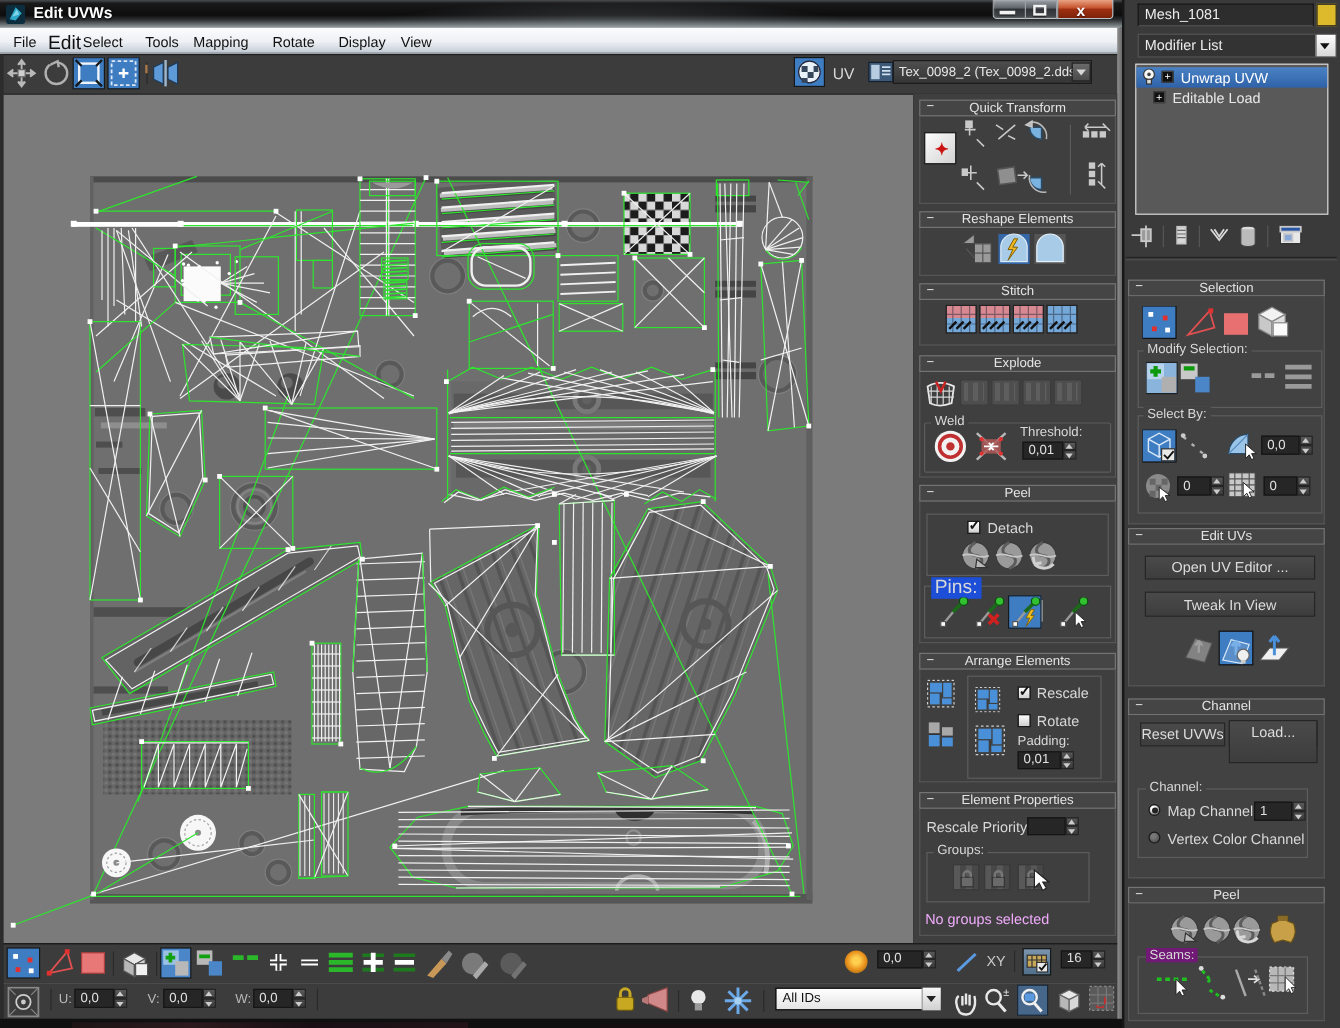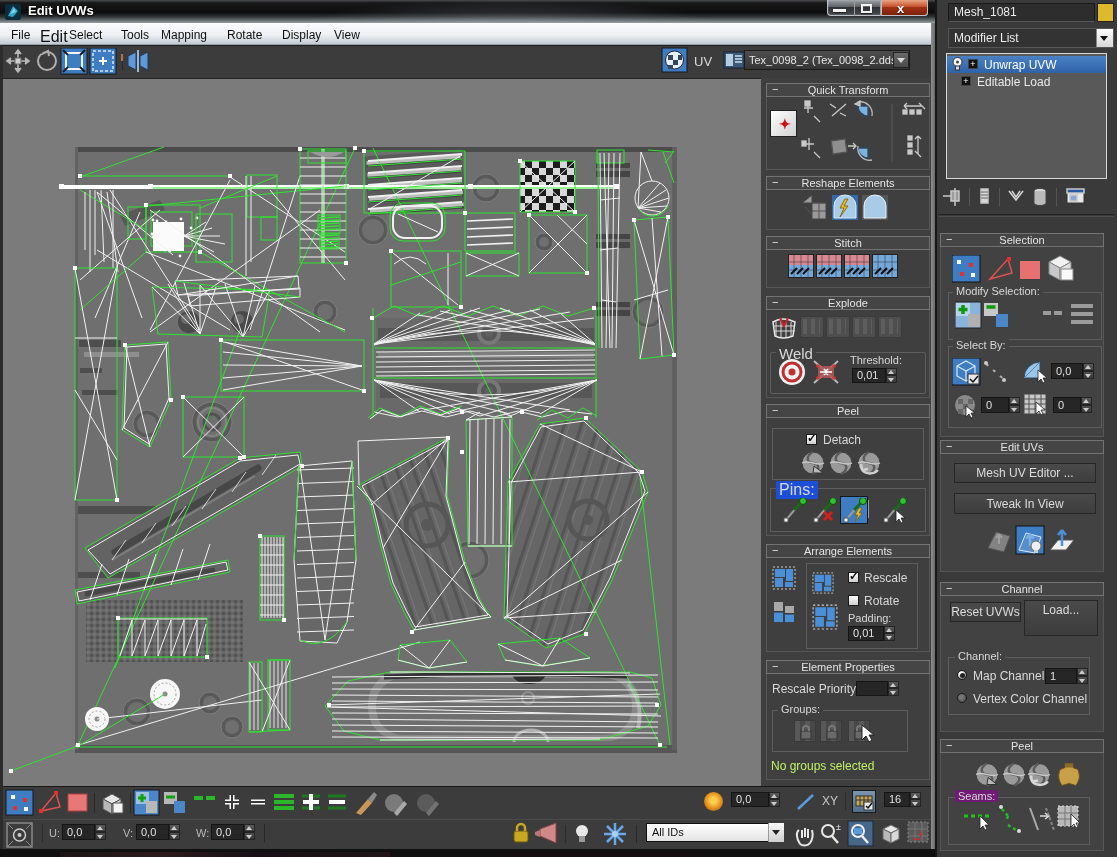--- a/index.html
+++ b/index.html
@@ -708,21 +708,21 @@
   </svg>
 <div style="position:absolute;left:800px;top:316px;width:24px;height:22px;background:#4e4e4e;border:1px solid #3c3c3c;border-radius:2px"></div>
 <div style="position:absolute;left:803px;top:319px;width:17px;height:15px;background:repeating-linear-gradient(90deg,#5e5e5e 0 4px,#4e4e4e 4px 8px)"></div>
 <div style="position:absolute;left:826px;top:316px;width:24px;height:22px;background:#4e4e4e;border:1px solid #3c3c3c;border-radius:2px"></div>
 <div style="position:absolute;left:829px;top:319px;width:17px;height:15px;background:repeating-linear-gradient(90deg,#5e5e5e 0 4px,#4e4e4e 4px 8px)"></div>
 <div style="position:absolute;left:852px;top:316px;width:24px;height:22px;background:#4e4e4e;border:1px solid #3c3c3c;border-radius:2px"></div>
 <div style="position:absolute;left:855px;top:319px;width:17px;height:15px;background:repeating-linear-gradient(90deg,#5e5e5e 0 4px,#4e4e4e 4px 8px)"></div>
 <div style="position:absolute;left:878px;top:316px;width:24px;height:22px;background:#4e4e4e;border:1px solid #3c3c3c;border-radius:2px"></div>
 <div style="position:absolute;left:881px;top:319px;width:17px;height:15px;background:repeating-linear-gradient(90deg,#5e5e5e 0 4px,#4e4e4e 4px 8px)"></div>
 <div style="position:absolute;left:770px;top:352px;width:156px;height:42px;border:1px solid #5d5d5d;border-radius:2px"></div>
-<div style="position:absolute;left:776px;top:345px;background:#3f3f3f;padding:0 3px;color:#d8d8d8;font-size:15px">Weld</div>
+<div style="position:absolute;left:776px;top:345px;background:#3f3f3f;padding:0 3px;color:#d8d8d8;font-size:11px">Weld</div>
 <svg style="position:absolute;left:778px;top:357px" width="64" height="30" viewBox="0 0 64 30">
     <circle cx="14" cy="15" r="13" fill="#f2f2f2"></circle>
     <circle cx="14" cy="15" r="9" fill="none" stroke="#c03030" stroke-width="3"></circle>
     <circle cx="14" cy="15" r="3.5" fill="#c03030"></circle>
     <g transform="translate(34,0)">
       <path d="M2 4 L26 26 M26 4 L2 26" stroke="#b8b8b8" stroke-width="2"></path>
       <rect x="6" y="9" width="16" height="12" fill="#b05858" opacity="0.85"></rect>
       <path d="M8 15 h5 m2 0 h5 M12 12 l3 3 -3 3 M16 12 l-3 3 3 3" stroke="#fff" stroke-width="1.5" fill="none"></path>
       <circle cx="6" cy="9" r="1.8" fill="#e03030"></circle>
       <circle cx="22" cy="9" r="1.8" fill="#e03030"></circle>
@@ -856,21 +856,21 @@
     <path d="M5 7 v-2 a3 3 0 0 1 6 0 v2" fill="none" stroke="#777" stroke-width="2"></path>
   </svg>
 <div style="position:absolute;left:848px;top:720px;width:22px;height:22px;background:repeating-linear-gradient(90deg,#585858 0 5px,#484848 5px 10px);border:1px solid #3a3a3a"></div>
 <svg style="position:absolute;left:852px;top:724px" width="16" height="16" viewBox="0 0 16 16">
     <rect x="3" y="7" width="10" height="8" fill="#6a6a6a" stroke="#333"></rect>
     <path d="M5 7 v-2 a3 3 0 0 1 6 0 v2" fill="none" stroke="#777" stroke-width="2"></path>
   </svg>
 <svg style="position:absolute;left:860px;top:724px" width="16" height="20" viewBox="0 0 16 20">
     <path d="M2 1 l0 15 4 -4 3 6 3 -2 -3 -5 5 0 Z" fill="#fff" stroke="#222"></path>
   </svg>
-<div style="position:absolute;left:771px;top:759px;color:#bef264;font-size:12px">No groups selected</div>
+<div style="position:absolute;left:771px;top:759px;color:#f0abfc;font-size:12px">No groups selected</div>
 <div style="position:absolute;left:3px;top:786px;width:928px;height:33px;background:#3c3c3c;border-top:1px solid #181818"></div>
 <div style="position:absolute;left:3px;top:819px;width:928px;height:30px;background:#3c3c3c;border-top:1px solid #4a4a4a"></div>
 <svg style="position:absolute;left:4px;top:789px" width="450" height="28" viewBox="0 0 450 28">
     <rect x="2" y="1" width="27" height="25" fill="#3f7dc2" stroke="#16191c"></rect>
     <rect x="7" y="6" width="4" height="4" fill="#fff"></rect>
     <rect x="19" y="9" width="4" height="4" fill="#e03030"></rect>
     <rect x="9" y="17" width="4" height="4" fill="#e03030"></rect>
     <rect x="20" y="18" width="4" height="4" fill="#fff"></rect>
     <path d="M37 22 L52 4 L56 18 Z" fill="none" stroke="#e05050" stroke-width="1.5"></path>
     <rect x="50" y="2" width="4" height="4" fill="#e03030"></rect>
@@ -1117,21 +1117,21 @@
 <div style="position:absolute;left:1011px;top:399px;width:0;height:0;border-left:3.5px solid transparent;border-right:3.5px solid transparent;border-bottom:4px solid #ccc"></div>
 <div style="position:absolute;left:1009px;top:405px;width:11px;height:8px;background:linear-gradient(#4e4e4e,#3a3a3a);border:1px solid #242424"></div>
 <div style="position:absolute;left:1011px;top:408px;width:0;height:0;border-left:3.5px solid transparent;border-right:3.5px solid transparent;border-top:4px solid #ccc"></div>
 <div style="position:absolute;left:1053px;top:397px;width:28px;height:16px;background:#262626;border:1px solid #151515;color:#e0e0e0;font-size:11px;line-height:14px;padding-left:4px">0</div>
 <div style="position:absolute;left:1081px;top:397px;width:11px;height:8px;background:linear-gradient(#5a5a5a,#454545);border:1px solid #242424"></div>
 <div style="position:absolute;left:1083px;top:399px;width:0;height:0;border-left:3.5px solid transparent;border-right:3.5px solid transparent;border-bottom:4px solid #ccc"></div>
 <div style="position:absolute;left:1081px;top:405px;width:11px;height:8px;background:linear-gradient(#4e4e4e,#3a3a3a);border:1px solid #242424"></div>
 <div style="position:absolute;left:1083px;top:408px;width:0;height:0;border-left:3.5px solid transparent;border-right:3.5px solid transparent;border-top:4px solid #ccc"></div>
 <div class="rhead" style="left:940px;top:440px;width:164px"><b>−</b>Edit UVs</div>
 <div style="position:absolute;left:940px;top:454px;width:164px;height:118px;border:1px solid #565656;border-top:none;background:#424242"></div>
-<div style="position:absolute;left:954px;top:463px;width:142px;height:20px;background:linear-gradient(#4a4a4a,#3d3d3d);border:1px solid #262626;color:#dcdcdc;font-size:12px;text-align:center;line-height:19px">Mesh UV Editor ...</div>
+<div style="position:absolute;left:954px;top:463px;width:142px;height:20px;background:linear-gradient(#4a4a4a,#3d3d3d);border:1px solid #262626;color:#dcdcdc;font-size:12px;text-align:center;line-height:19px">Open UV Editor ...</div>
 <div style="position:absolute;left:954px;top:493px;width:142px;height:21px;background:linear-gradient(#4a4a4a,#3d3d3d);border:1px solid #262626;color:#dcdcdc;font-size:12px;text-align:center;line-height:20px">Tweak In View</div>
 <svg style="position:absolute;left:986px;top:524px" width="90" height="32" viewBox="0 0 90 32">
     <g opacity="0.9">
       <polygon points="2,24 10,8 24,12 18,28" fill="#8a8a8a" stroke="#555"></polygon>
       <path d="M13 20 v-10 M13 10 l-3 4 M13 10 l3 4" stroke="#aaa" stroke-width="2" fill="none"></path>
     </g>
     <rect x="30" y="2" width="28" height="28" fill="#3f7dc2" stroke="#111"></rect>
     <polygon points="33,26 40,9 55,13 49,29" fill="#5a8ec8" stroke="#d8e8f8"></polygon>
     <path d="M44 22 v-12 M44 10 l-3.5 4.5 M44 10 l3.5 4.5" stroke="#7ab0e8" stroke-width="2.5" fill="none"></path>
     <circle cx="50" cy="22" r="5" fill="#f0f0f0" stroke="#666"></circle>

